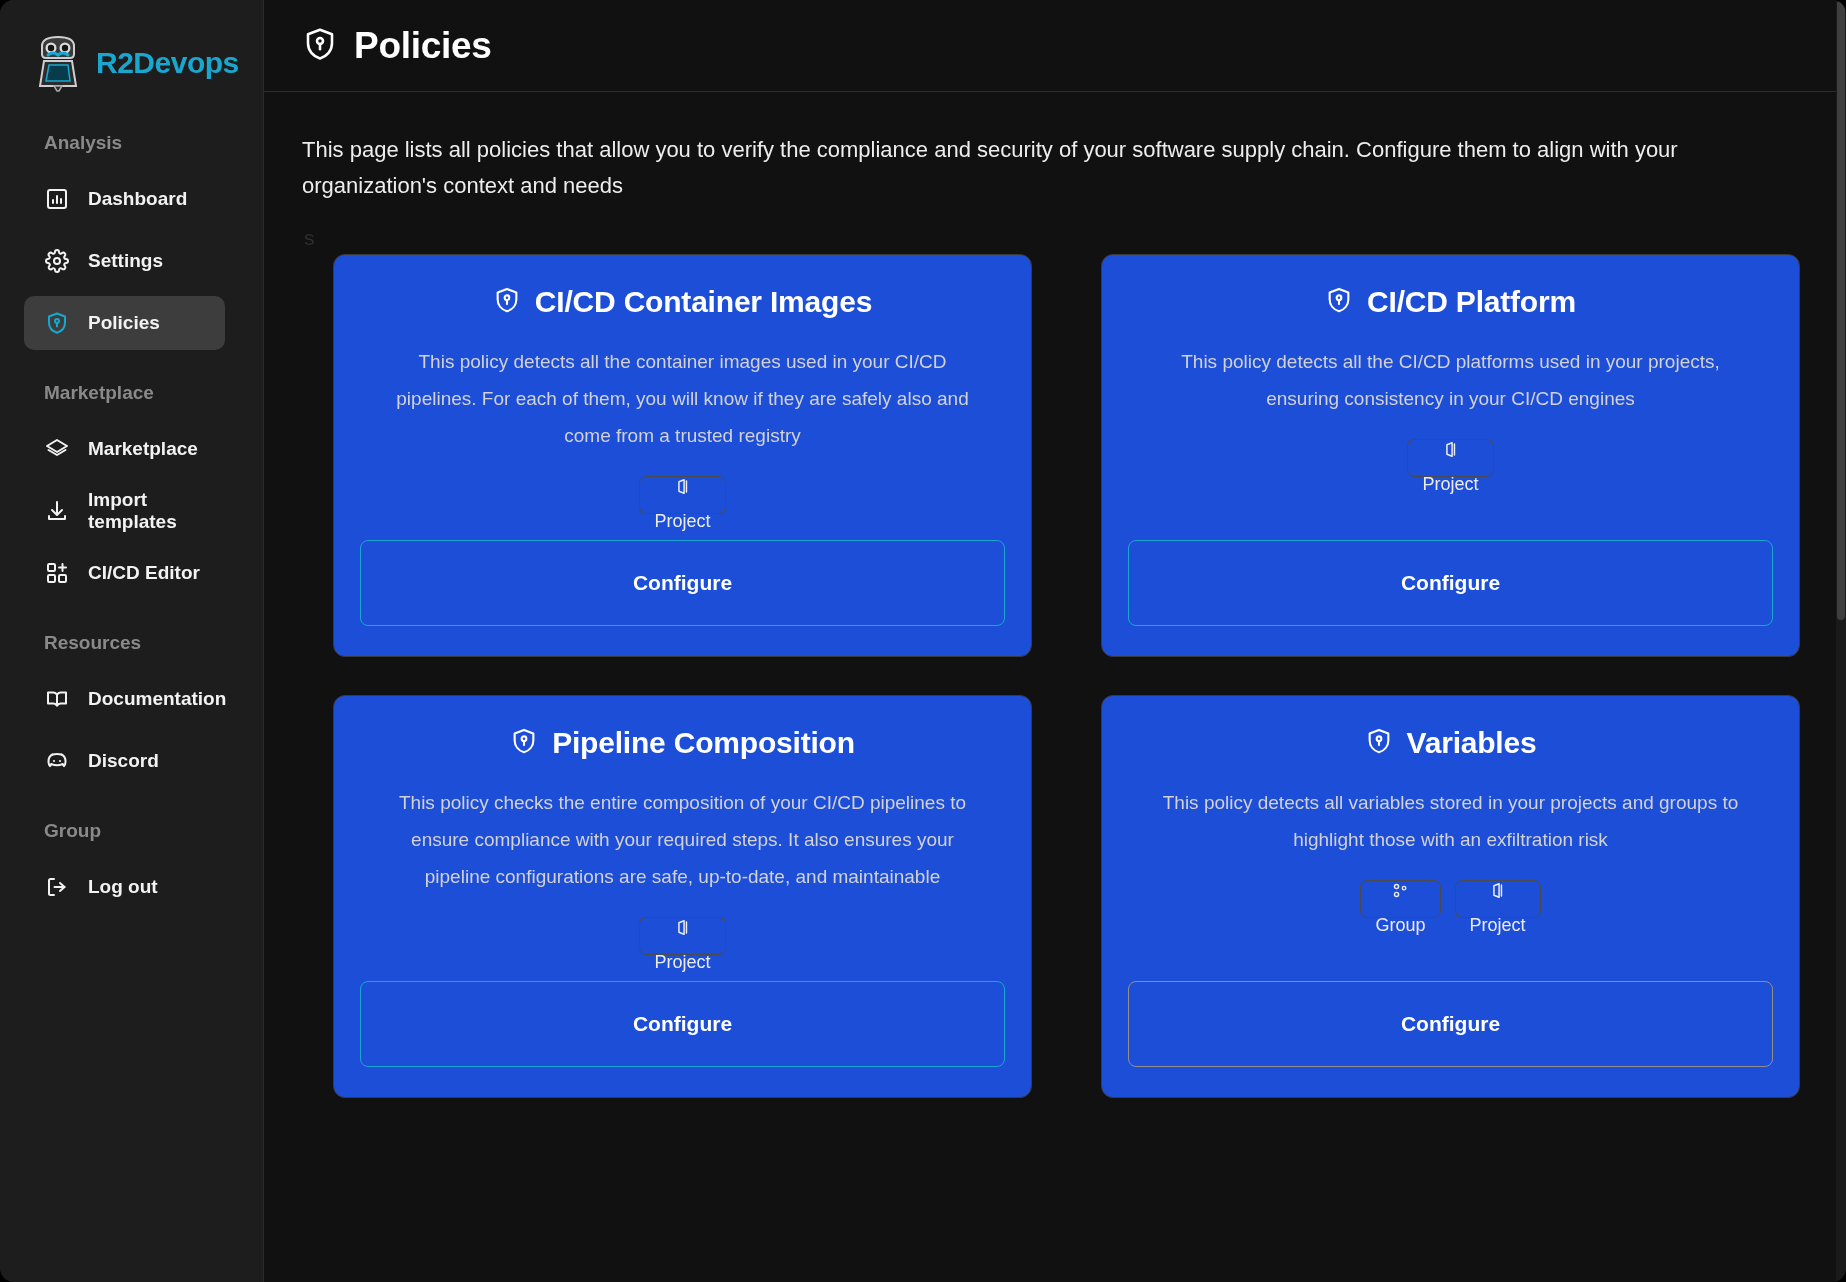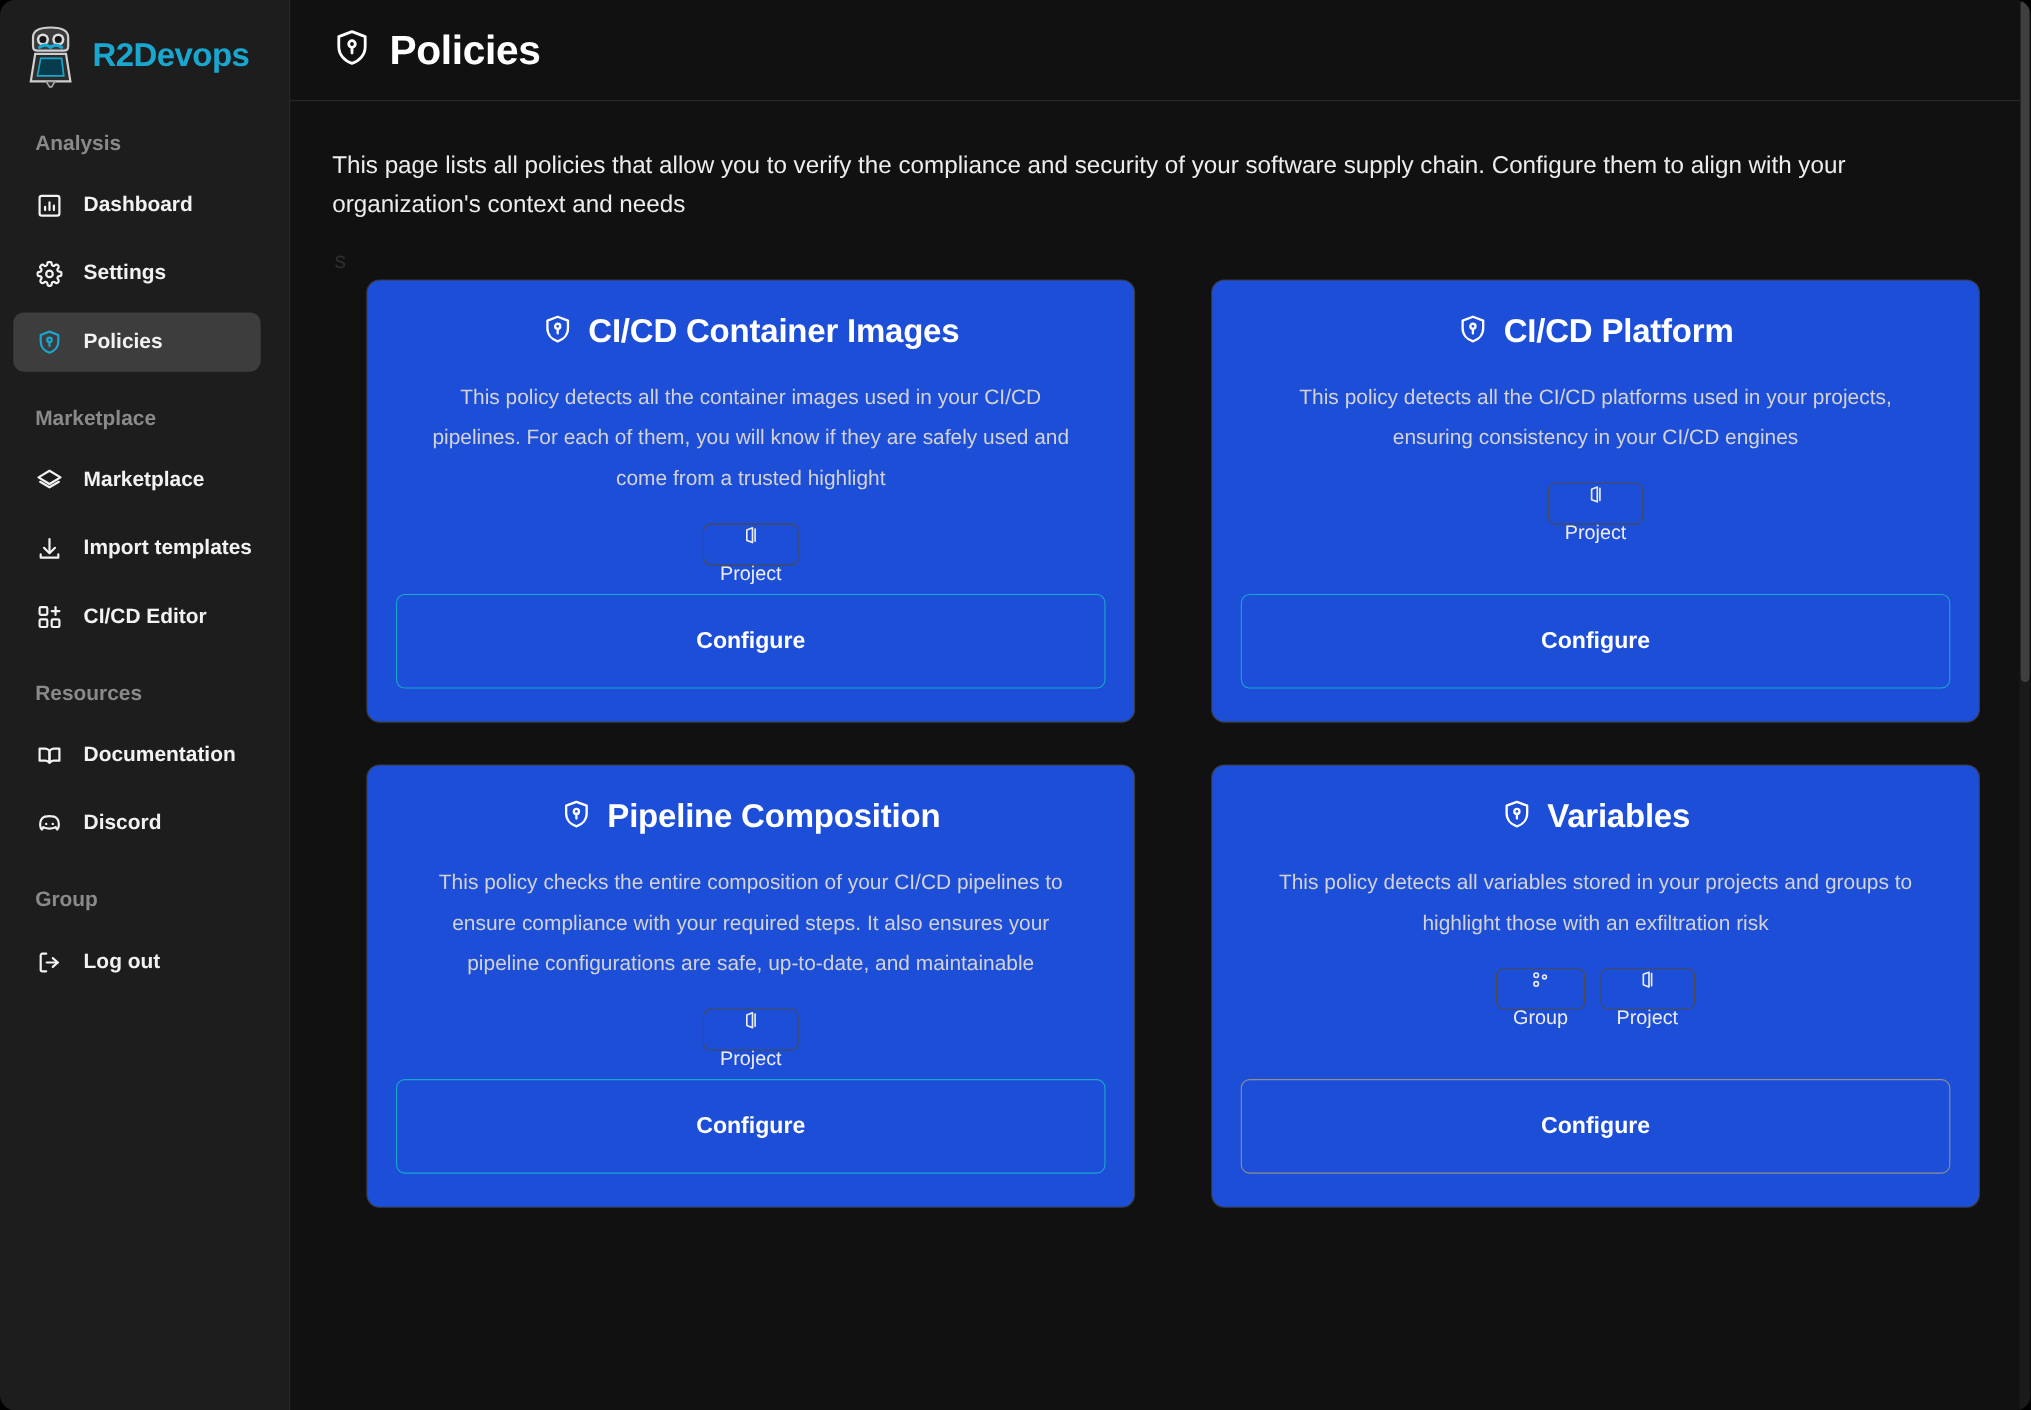--- a/index.html
+++ b/index.html
@@ -23,21 +23,21 @@
   }
 
   
   .sidebar {
     width: 264px;
     flex: 0 0 264px;
     background: #1d1d1d;
     border-right: 1px solid #2b2b2b;
     display: flex;
     flex-direction: column;
-    padding: 4px;
+    padding: 16px;
   }
 
   .brand {
     display: flex;
     align-items: center;
     gap: 12px;
     padding: 16px 0 14px 16px;
     height: 92px;
   }
   .brand-logo { width: 52px; height: 58px; flex: 0 0 52px; }
@@ -420,21 +420,21 @@
           <div class="card-title-wrap">
             <span class="ico">
               <svg viewBox="0 0 24 24" width="28" height="28" fill="none" stroke="#ffffff" stroke-width="1.8" stroke-linecap="round" stroke-linejoin="round">
                 <path d="M12 2.5 20 5.5v6c0 5-3.4 8.8-8 10.2-4.6-1.4-8-5.2-8-10.2v-6z"></path>
                 <circle cx="12" cy="10" r="2"></circle>
                   <line x1="12" y1="12" x2="12" y2="15.5"></line>
               </svg>
             </span>
             <h2 class="card-title">CI/CD Container Images</h2>
           </div>
-          <p class="card-desc">This policy detects all the container images used in your CI/CD pipelines. For each of them, you will know if they are safely used and come from a trusted highlight</p>
+          <p class="card-desc">This policy detects all the container images used in your CI/CD pipelines. For each of them, you will know if they are safely also and come from a trusted registry</p>
           <div class="badges">
             <span class="badge">
               <span class="ico">
                 <svg viewBox="0 0 24 24" width="19" height="19" fill="none" stroke="#ececec" stroke-width="1.9" stroke-linecap="round" stroke-linejoin="round">
                   <path d="M14 3.5 7.5 6v12L14 20.5z"></path>
                   <line x1="17" y1="5" x2="17" y2="19"></line>
                 </svg>
               </span>
               <span>Project</span>
             </span>

